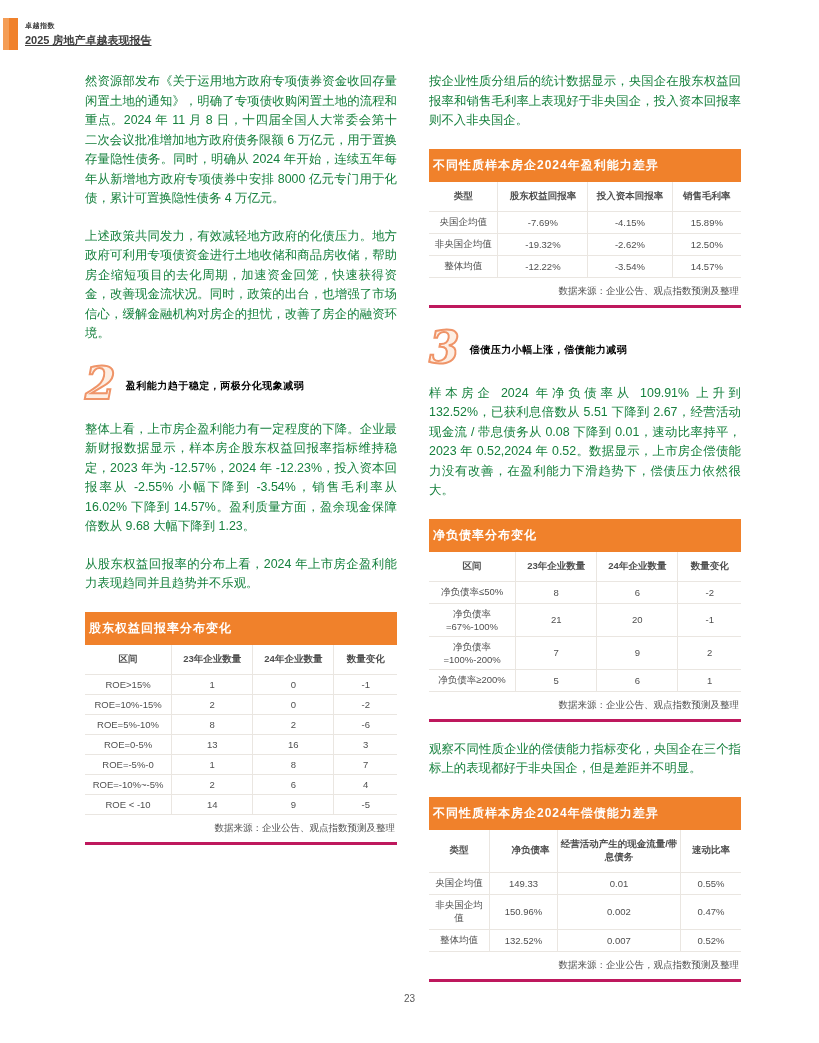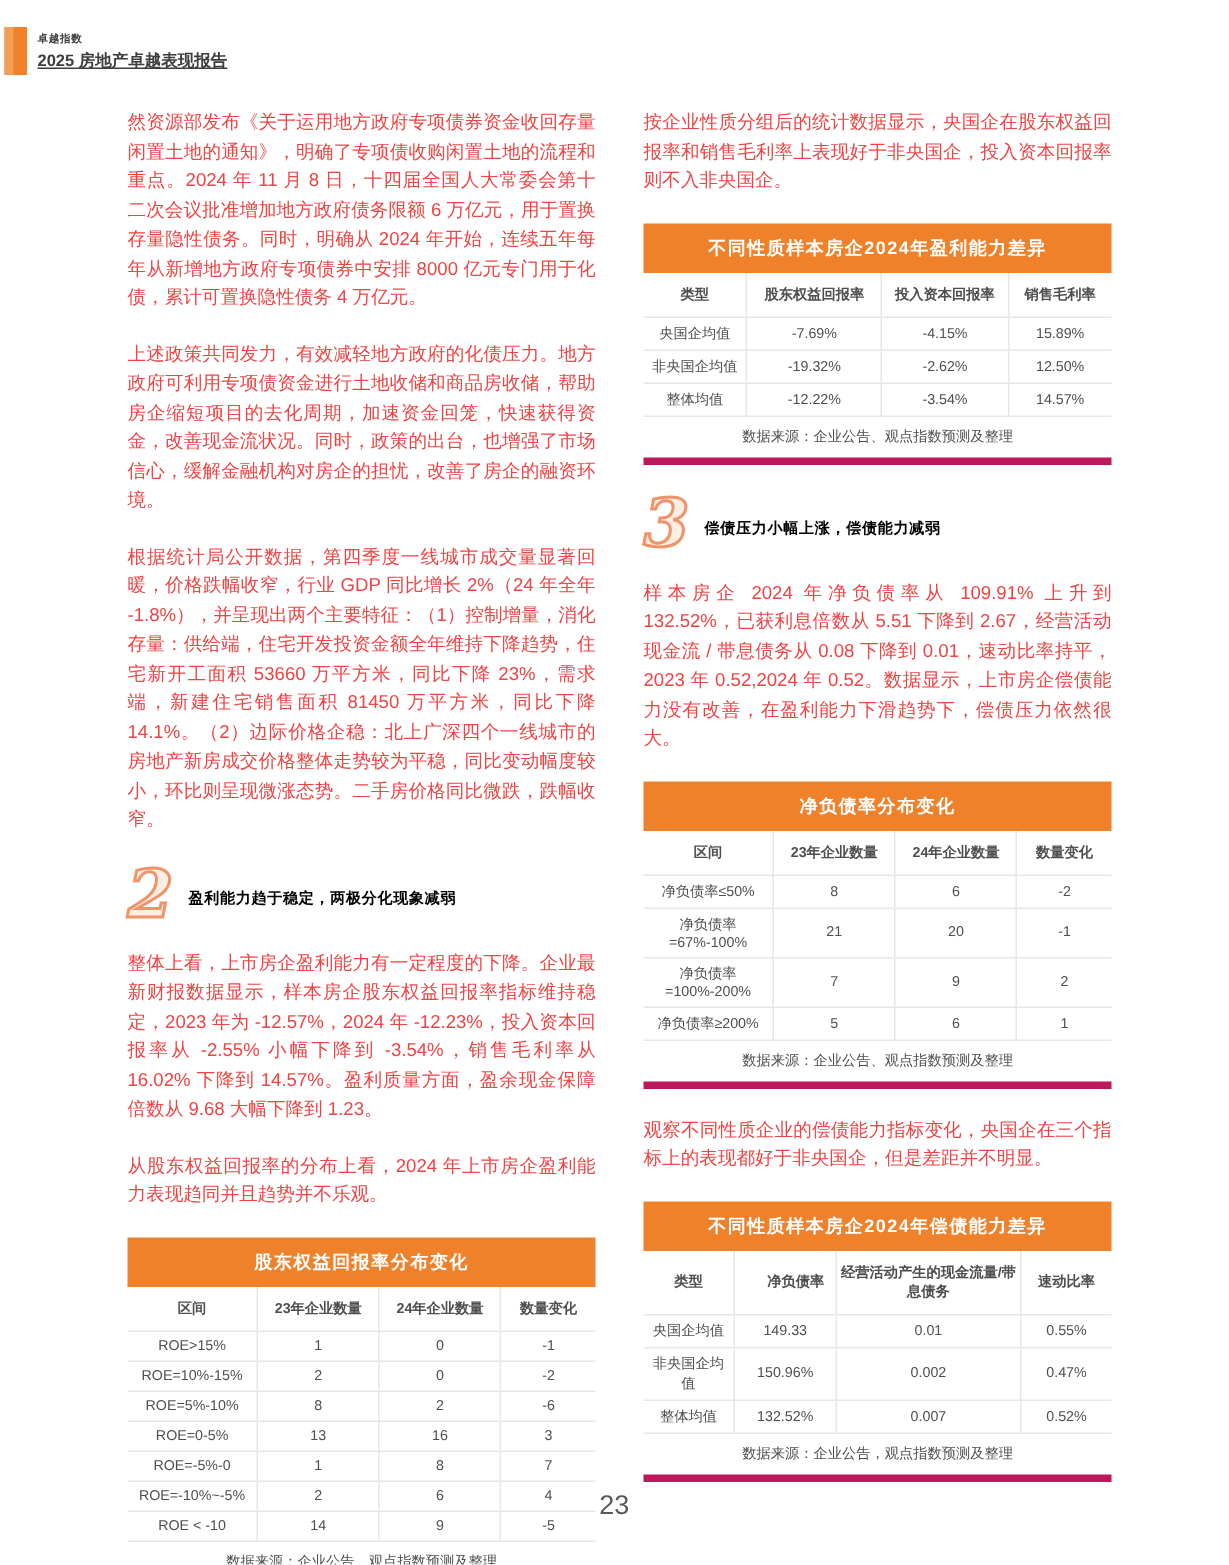--- a/index.html
+++ b/index.html
@@ -15,72 +15,72 @@
   .logo-mark{width:15px;height:32px;background:#f0812b;margin-right:7px;}
   .logo-mark .inner{width:6px;height:32px;background:#f49d56;}
   .logo-text .l1{font-size:7px;font-weight:bold;color:#3d3d3d;letter-spacing:.5px;}
   .logo-text .l2{font-size:11px;font-weight:bold;color:#3d3d3d;margin-top:2px;text-decoration:underline;}
 
   
   .columns{position:absolute;top:72px;left:85px;width:656px;display:flex;justify-content:space-between;}
   .col{width:312px;}
   .col p{
     margin:0 0 18px 0;font-size:12.4px;line-height:19.5px;
-    text-align:justify;color:#ef4444;
+    text-align:justify;color:#15803d;
   }
 
   
   .sec-head{display:flex;align-items:center;margin:4px 0 10px 0;min-height:48px;}
   .sec-num{
     font-family:"DejaVu Serif","Liberation Serif",serif;font-style:italic;
     font-size:44px;line-height:44px;font-weight:bold;
     color:#fdeee3;-webkit-text-stroke:2px #ef9468;
     margin:0 10px 0 0;transform:translateY(-2px);
   }
   .sec-title{
     margin:0;font-size:10px;font-weight:bold;color:#000000;letter-spacing:.5px;
   }
 
   
   .tablebox{margin:4px 0 18px 0;}
   .tbl-title{
     background:#f0812b;color:#ffffff;font-weight:bold;font-size:12px;
-    text-align:center;padding:8px 4px;letter-spacing:1px;
+    text-align:left;padding:8px 4px;letter-spacing:1px;
   }
   table.tbl{width:100%;border-collapse:collapse;table-layout:fixed;}
   table.tbl th{
     font-size:9.5px;font-weight:bold;color:#4f4f4f;text-align:center;
     padding:8px 2px;border:1px solid #eae6e1;border-top:none;background:#fff;
   }
   table.tbl td{
     font-size:9.5px;color:#4f4f4f;text-align:center;
     border:1px solid #eae6e1;background:#fff;padding:4px 2px;
   }
   table.tbl th:first-child,table.tbl td:first-child{border-left:none;}
   table.tbl th:last-child,table.tbl td:last-child{border-right:none;}
   .tbl-source{
-    font-size:9.5px;color:#4f4f4f;text-align:center;padding:7px 2px;
-    border-bottom:5px solid #be185d;
+    font-size:9.5px;color:#4f4f4f;text-align:right;padding:7px 2px;
+    border-bottom:3px solid #be185d;
   }
 
   
   .cols-dist th:nth-child(1){width:28%;} .cols-dist th:nth-child(2){width:26%;}
   .cols-dist th:nth-child(3){width:26%;} .cols-dist th:nth-child(4){width:20%;}
   .t-compact td{padding:4px 2px;}
   .t-mid td{padding:11px 2px;}
   .t-tall td{padding:14px 2px;}
   .cols-profit th:nth-child(1){width:22%;} .cols-profit th:nth-child(2){width:29%;}
   .cols-profit th:nth-child(3){width:27%;} .cols-profit th:nth-child(4){width:22%;}
   .cols-debt th:nth-child(1){width:20%;} .cols-debt th:nth-child(2){width:18%;padding-left:16px;}
   .cols-debt th:nth-child(3){width:42%;} .cols-debt th:nth-child(4){width:20%;}
 
   
   .pageno{
     position:absolute;left:0;right:0;top:993px;text-align:center;
-    font-size:18px;color:#595959;
+    font-size:10px;color:#595959;
   }
 </style>
 </head>
 <body>
 
 <div class="page">
 
   <header class="masthead">
     <div class="logo-mark">
         <div class="inner"></div>
@@ -89,21 +89,20 @@
       <div class="l1">卓越指数</div>
       <div class="l2">2025 房地产卓越表现报告</div>
     </div>
   </header>
 
   <div class="columns">
 
     <section class="col">
       <p>然资源部发布《关于运用地方政府专项债券资金收回存量闲置土地的通知》，明确了专项债收购闲置土地的流程和重点。2024 年 11 月 8 日，十四届全国人大常委会第十二次会议批准增加地方政府债务限额 6 万亿元，用于置换存量隐性债务。同时，明确从 2024 年开始，连续五年每年从新增地方政府专项债券中安排 8000 亿元专门用于化债，累计可置换隐性债务 4 万亿元。</p>
       <p>上述政策共同发力，有效减轻地方政府的化债压力。地方政府可利用专项债资金进行土地收储和商品房收储，帮助房企缩短项目的去化周期，加速资金回笼，快速获得资金，改善现金流状况。同时，政策的出台，也增强了市场信心，缓解金融机构对房企的担忧，改善了房企的融资环境。</p>
-      <p>根据统计局公开数据，第四季度一线城市成交量显著回暖，价格跌幅收窄，行业 GDP 同比增长 2%（24 年全年 -1.8%），并呈现出两个主要特征：（1）控制增量，消化存量：供给端，住宅开发投资金额全年维持下降趋势，住宅新开工面积 53660 万平方米，同比下降 23%，需求端，新建住宅销售面积 81450 万平方米，同比下降 14.1%。（2）边际价格企稳：北上广深四个一线城市的房地产新房成交价格整体走势较为平稳，同比变动幅度较小，环比则呈现微涨态势。二手房价格同比微跌，跌幅收窄。</p>
 
       <div class="sec-head">
         <span class="sec-num">2</span>
         <h2 class="sec-title">盈利能力趋于稳定，两极分化现象减弱</h2>
       </div>
 
       <p>整体上看，上市房企盈利能力有一定程度的下降。企业最新财报数据显示，样本房企股东权益回报率指标维持稳定，2023 年为 -12.57%，2024 年 -12.23%，投入资本回报率从 -2.55% 小幅下降到 -3.54%，销售毛利率从 16.02% 下降到 14.57%。盈利质量方面，盈余现金保障倍数从 9.68 大幅下降到 1.23。</p>
       <p>从股东权益回报率的分布上看，2024 年上市房企盈利能力表现趋同并且趋势并不乐观。</p>
 
       <figure class="tablebox">

